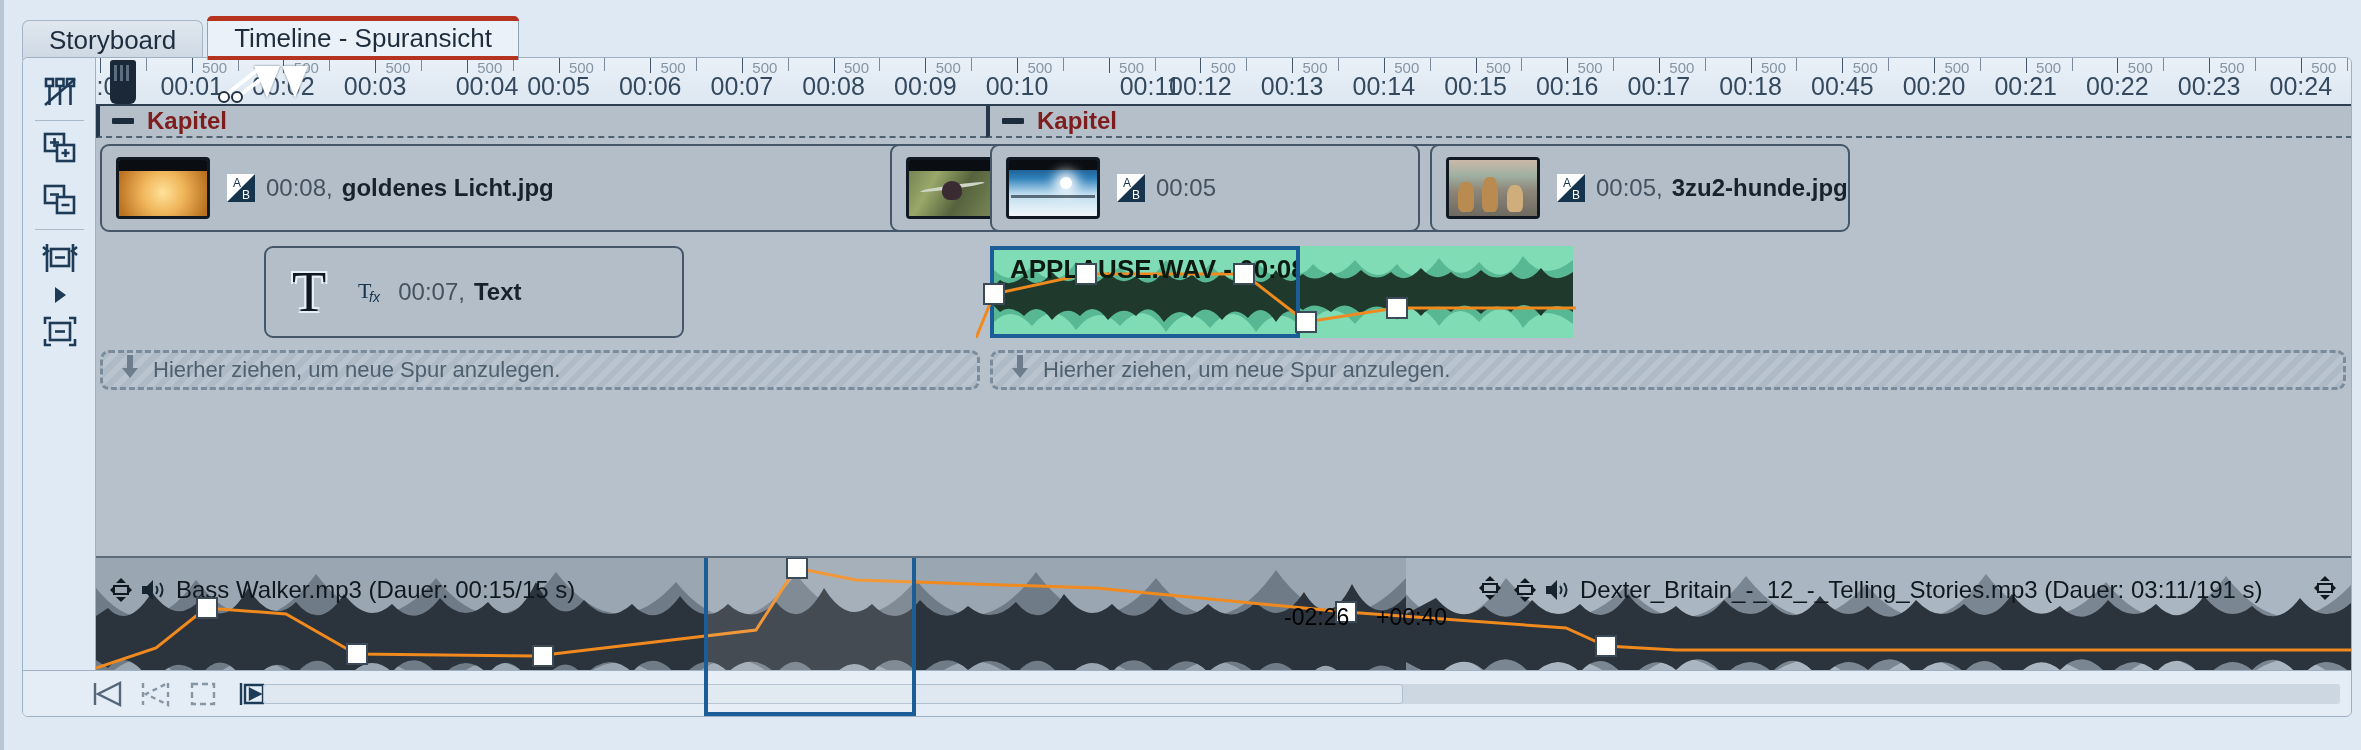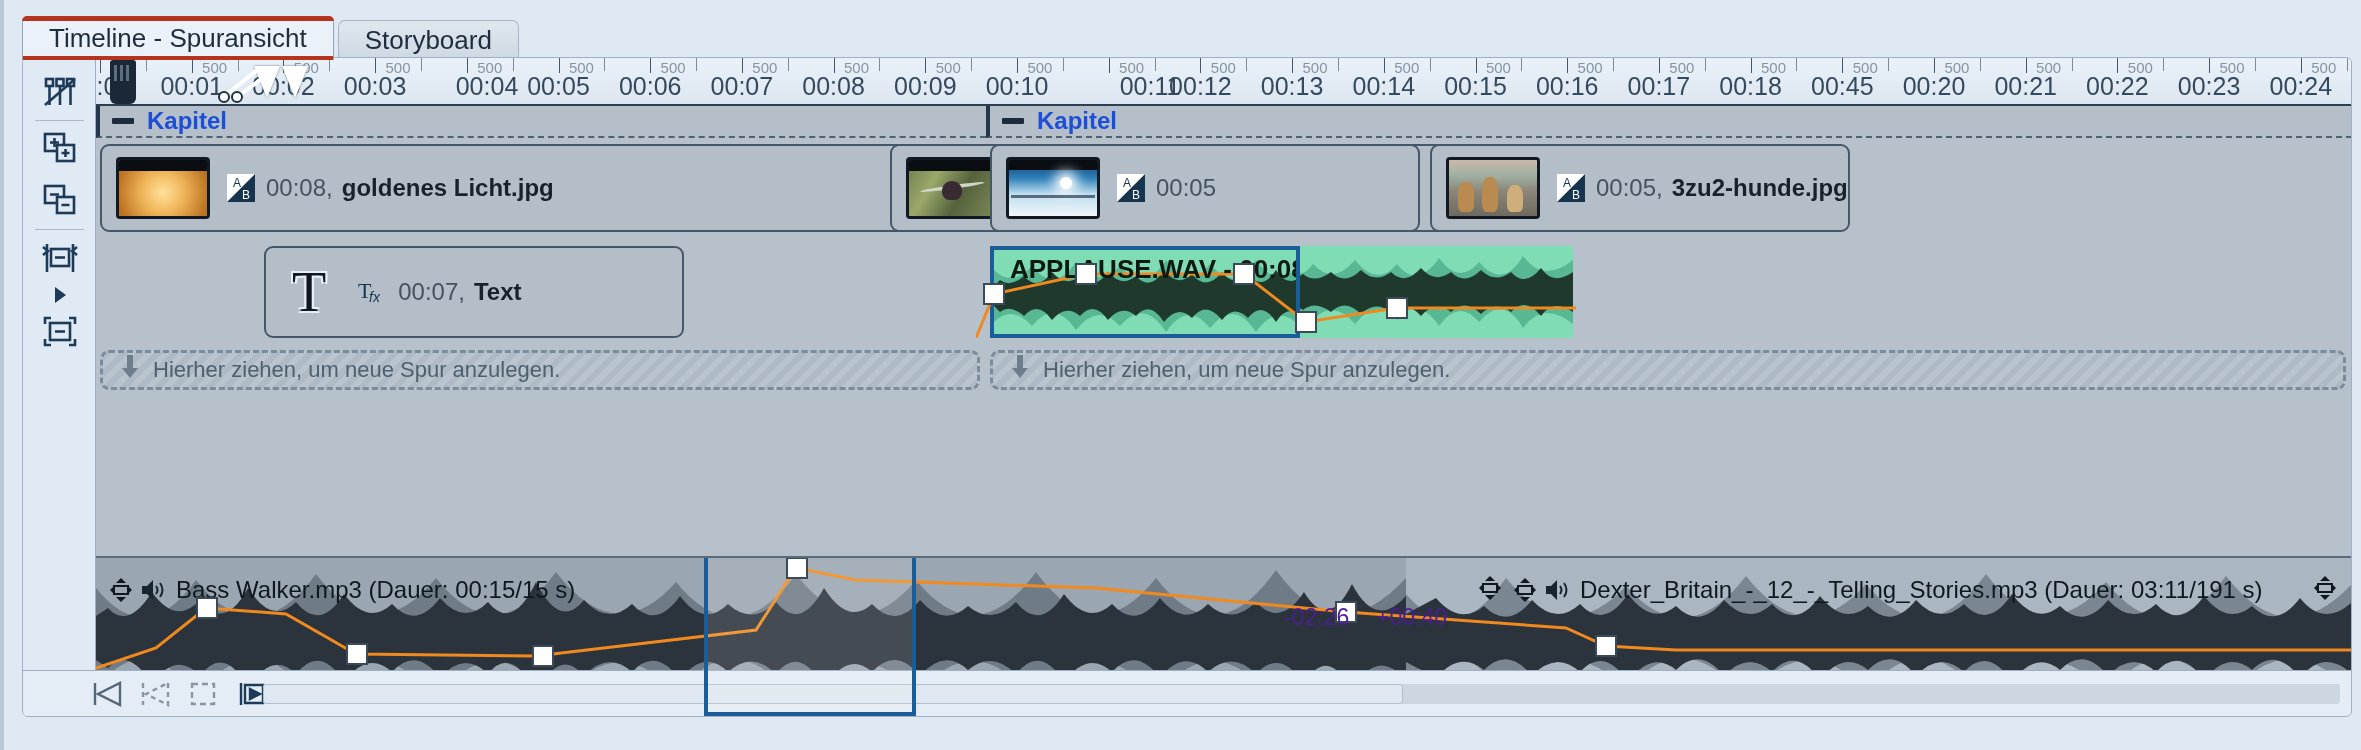--- a/index.html
+++ b/index.html
@@ -155,21 +155,21 @@
     border-bottom: 2px dashed #50616f;
     display: flex; align-items: center;
     padding-left: 12px;
   }
   .chapter-minus {
     width: 22px; height: 6px; background: #1d2c3c;
     border-radius: 1px;
     margin-right: 13px;
   }
   .chapter-label {
-    font-size: 24px; font-weight: bold; color: #1d4ed8;
+    font-size: 24px; font-weight: bold; color: #7f1d1d;
   }
 
   
   .clip {
     position: absolute;
     background: #b3bec8;
     border: 2px solid #46576a;
     border-radius: 9px;
     display: flex; align-items: center;
     overflow: hidden;
@@ -252,21 +252,21 @@
     background:#ffffff; border:2px solid #3a4a59;
     z-index: 6;
   }
   .sel-box {
     position:absolute;
     border: 4px solid #1b5e97;
     background: rgba(255,255,255,0.12);
     z-index: 5;
   }
   .offset-label{
-    position:absolute; font-size:23px; color:#4c1d95; z-index:7;
+    position:absolute; font-size:23px; color:#000000; z-index:7;
     white-space:nowrap;
   }
 
   
   .bottombar {
     position:absolute; left:0; bottom:0;
     width:2329px; height:46px;
     background:#e4ecf5;
     border-top:1px solid #9fb0c2;
     display:flex; align-items:center;
@@ -309,25 +309,25 @@
     background: linear-gradient(180deg,#cbb9a8 0%, #9fb0a2 28%, #8d8679 55%, #6e6a60 100%);
   }
   .t-dogs .d{position:absolute;bottom:8%;width:18%;height:52%;background:#b98b50;border-radius:40% 40% 25% 25%;}
 </style>
 </head>
 <body>
 
 <div id="app">
 
   <div class="tabstrip">
+    <div class="tab inactive">
+      <span>Storyboard</span>
+    </div>
     <div class="tab active">
       <span>Timeline - Spuransicht</span>
-    </div>
-    <div class="tab inactive">
-      <span>Storyboard</span>
     </div>
   </div>
 
   <div class="panel">
 
     <div class="toolbar">
       <div class="tool">
         <svg width="38" height="38" viewBox="0 0 38 38">
           <g fill="none" stroke="#1d3b57" stroke-width="2.6">
             <rect x="5" y="6" width="7" height="7"></rect>

